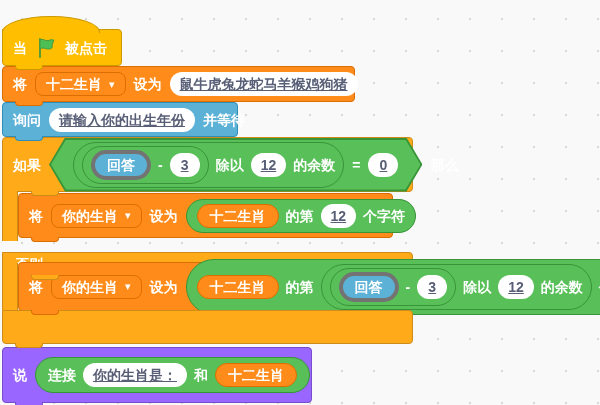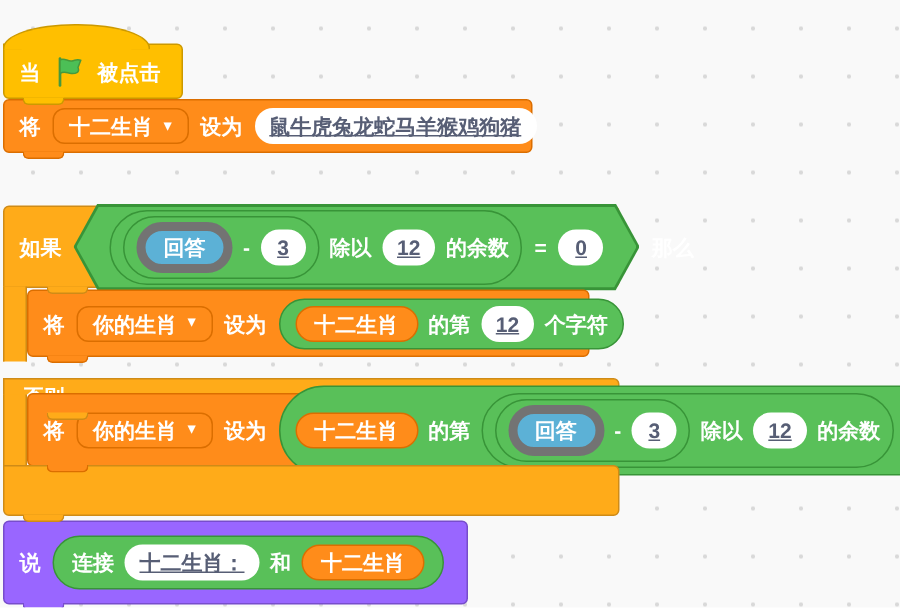--- a/index.html
+++ b/index.html
@@ -59,21 +59,21 @@
     display: flex; align-items: center; gap: 7px;
     background: #FF8C1A; border: 1px solid #DB6E00; border-radius: 8px;
     padding: 4px 10px; white-space: nowrap; cursor: pointer;
   }
   .dd-arrow { font-size: 11px; }
   .var-oval {
     background: #FF8C1A; border: 1px solid #DB6E00; border-radius: 999px;
     padding: 4px 12px; white-space: nowrap;
   }
   .answer-oval {
-    background: #5CB1D6; border: 6px solid #737373; border-radius: 999px;
+    background: #5CB1D6; border: 4px solid #737373; border-radius: 999px;
     padding: 4px 12px; white-space: nowrap;
   }
   .op-oval {
     display: flex; align-items: center; gap: 7px;
     background: #59C059; border: 1px solid #389438; border-radius: 999px;
     padding: 3px 8px; white-space: nowrap;
   }
   .hexagon { position: relative; display: flex; align-items: center; gap: 8px; padding: 4px 24px; }
   .hexagon::before {
     content: ""; position: absolute; inset: 0; background: #389438;
@@ -108,20 +108,26 @@
     <span class="lbl">将</span>
     <span class="dropdown">
       <span>十二生肖</span>
       <span class="dd-arrow">▾</span>
     </span>
     <span class="lbl">设为</span>
     <span class="oval-input">鼠牛虎兔龙蛇马羊猴鸡狗猪</span>
     <span class="tab tab-variables" style="left:12px;"></span>
   </div>
 
+  <div class="block b-sensing" style="left:2px; top:102px; width:236px; height:35px;">
+    <span class="lbl">询问</span>
+    <span class="oval-input">请输入你的出生年份</span>
+    <span class="lbl">并等待</span>
+    <span class="tab tab-sensing" style="left:12px;"></span>
+  </div>
 
   <div class="block b-control arm-top" style="left:2px; top:137px; width:411px; height:55px;">
     <span class="lbl">如果</span>
     <span class="hexagon">
       <span class="op-oval">
         <span class="op-oval">
           <span class="answer-oval">回答</span>
           <span class="lbl">-</span>
           <span class="oval-input num">3</span>
         </span>
@@ -187,20 +193,20 @@
   </div>
 
   <div class="block b-control arm-bottom" style="left:2px; top:310px; width:411px; height:34px;">
     <span class="tab tab-control" style="left:12px;"></span>
   </div>
 
   <div class="block b-looks" style="left:2px; top:347px; width:310px; height:56px;">
     <span class="lbl">说</span>
     <span class="op-oval" style="padding:5px 12px;">
       <span class="lbl">连接</span>
-      <span class="oval-input">十二生肖：</span>
+      <span class="oval-input">你的生肖是：</span>
       <span class="lbl">和</span>
       <span class="var-oval">十二生肖</span>
     </span>
     <span class="tab tab-looks" style="left:12px;"></span>
   </div>
 
 </div>
 
 </body></html>

